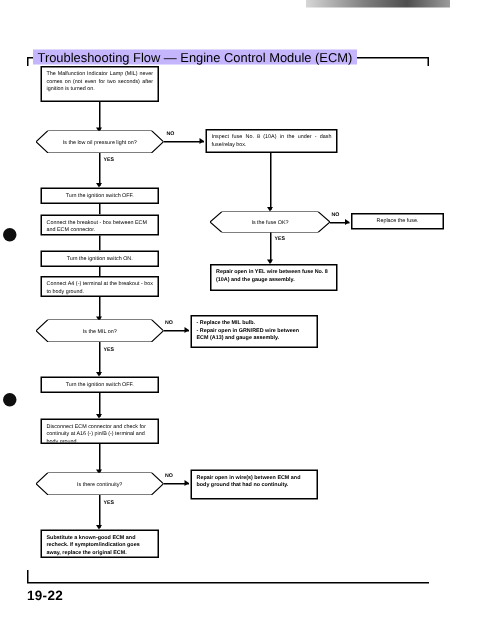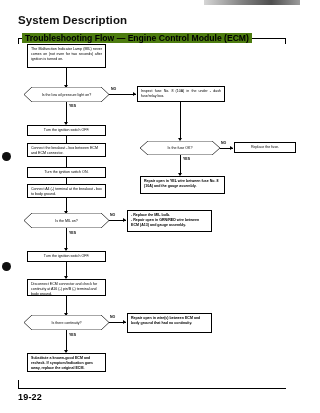--- a/index.html
+++ b/index.html
@@ -60,24 +60,24 @@
     left: 267px;
     top: 6px;
     width: 1px;
     height: 6px;
     background: #000;
   }
   .section-title {
     position: absolute;
     left: 22px;
     top: 33px;
-    background: #4d7c0f;
+    background: #c4b5fd;
     padding: 0 3px;
     font-size: 8.6px;
-    font-weight: bold;
+    font-weight: normal;
     white-space: nowrap;
   }
 
   
   .box {
     position: absolute;
     border: 1px solid #000;
     background: #fff;
     box-sizing: border-box;
     font-size: 3.6px;
@@ -198,21 +198,20 @@
     opacity: .85;
   }
 </style>
 </head>
 <body>
 
 <div class="page">
 
   <div class="topstrip"></div>
 
-  <div class="page-title">System Description</div>
 
   <div class="section-frame">
     <div class="rule"></div>
     <div class="tick-left"></div>
     <div class="tick-right"></div>
   </div>
   <div class="section-title">Troubleshooting Flow — Engine Control Module (ECM)</div>
 
   <div class="binder-dot" style="left:2px; top:152px;"></div>
   <div class="binder-dot" style="left:2px; top:262px;"></div>

